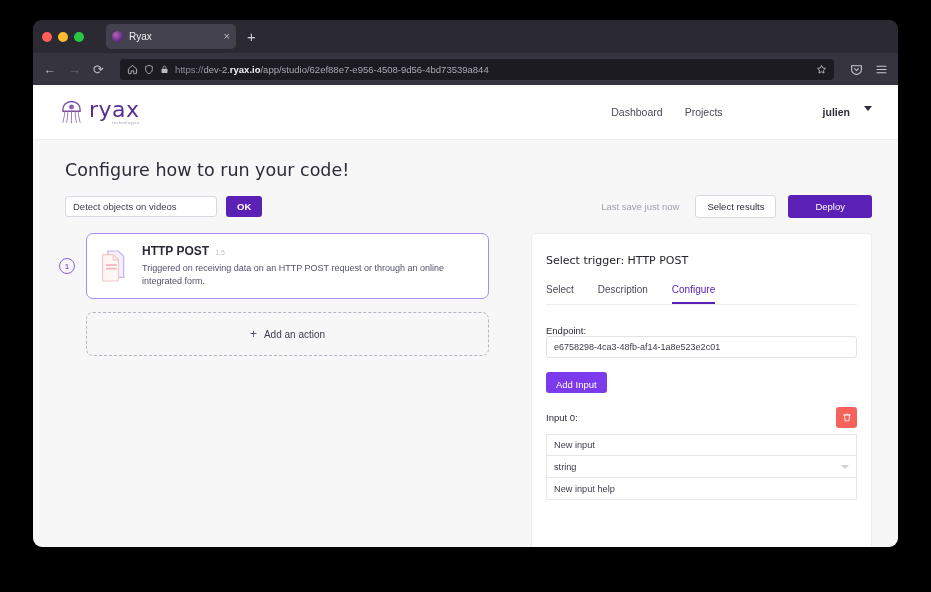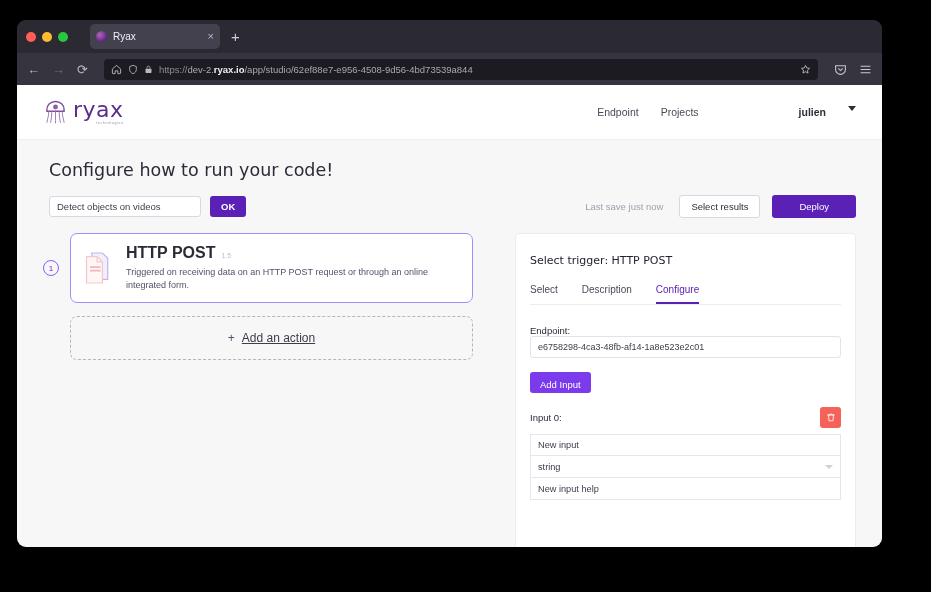--- a/index.html
+++ b/index.html
@@ -6,21 +6,21 @@
   html, body {
     width: 931px; height: 592px;
     background: #000000;
     font-family: "Liberation Sans", sans-serif;
     overflow: hidden;
   }
 
   
   #browser-window {
     position: absolute;
-    left: 17px; top: 20px;
+    left: 33px; top: 20px;
     width: 865px; height: 527px;
     background: #2b2a33;
     border-radius: 9px;
     overflow: hidden;
     box-shadow: 0 4px 18px rgba(0,0,0,.6);
   }
 
   
   #tab-strip {
     height: 33px;
@@ -111,21 +111,21 @@
     font-size: 3.6px; color: #9a8fb0; letter-spacing: .6px;
     text-align: right; margin-top: 1px;
   }
 
   #header-nav {
     margin-left: auto;
     display: flex; align-items: center; gap: 22px;
   }
   .header-link { font-size: 10.5px; color: #4a4a5a; }
   #user-menu {
-    display: flex; align-items: flex-start; gap: 22px;
+    display: flex; align-items: flex-start; gap: 14px;
     margin-left: 78px;
   }
   #user-name { font-size: 10.5px; color: #2d2d3a; font-weight: 600; }
   .caret-down {
     width: 0; height: 0;
     border-left: 4px solid transparent;
     border-right: 4px solid transparent;
     border-top: 5px solid #2d2d3a;
   }
 
@@ -201,36 +201,36 @@
     padding: 10px 12px;
     gap: 13px;
     min-height: 47px;
   }
   #trigger-icon { flex: none; }
   #trigger-text { flex: 1; }
   #trigger-title-row {
     display: flex; align-items: baseline; gap: 6px;
     margin-bottom: 4px;
   }
-  #trigger-title { font-size: 16px; font-weight: 700; color: #2b2b38; }
+  #trigger-title { font-size: 12px; font-weight: 700; color: #2b2b38; }
   #trigger-version { font-size: 7px; color: #bdbdc9; }
   #trigger-desc { font-size: 9px; color: #52526a; line-height: 1.45; }
 
   #add-action {
     margin-top: 13px; margin-left: 27px;
     height: 44px;
     border: 1.2px dashed #b4b4c2;
     border-radius: 7px;
     display: flex; align-items: center; justify-content: center;
     gap: 7px;
     background: transparent;
     cursor: pointer;
   }
   #add-action-plus { font-size: 12px; color: #52526a; line-height: 1; }
-  #add-action-label { font-size: 12px; color: #3c3c4c; text-decoration: underline; }
+  #add-action-label { font-size: 10px; color: #3c3c4c; }
 
   
   #detail-panel {
     background: #fff;
     border: 1px solid #ebebf0;
     border-radius: 4px;
     padding: 20px 14px 18px 14px;
     min-height: 340px;
   }
   #panel-title {
@@ -361,21 +361,21 @@
           <path d="M9 21c0 7-2 11-3 17M14 21c0 8-1 12-2 17M20 21c0 8 0 13 0 18M26 21c0 8 1 12 2 17M31 21c0 7 2 11 3 17" fill="none" stroke="#9b7ab8" stroke-width="1.6" stroke-linecap="round"></path>
           <circle cx="20" cy="13" r="4" fill="#8b5fae"></circle>
         </svg>
         <span id="logo-word">
           <span id="logo-text">ryax</span>
           <span id="logo-sub">technologies</span>
         </span>
       </div>
 
       <div id="header-nav">
-        <span class="header-link">Endpoint</span>
+        <span class="header-link">Dashboard</span>
         <span class="header-link">Projects</span>
         <span id="user-menu">
           <span id="user-name">julien</span>
           <span class="caret-down"></span>
         </span>
       </div>
     </div>
 
     <div id="main">
       <h1 id="page-title">Configure how to run your code!</h1>

